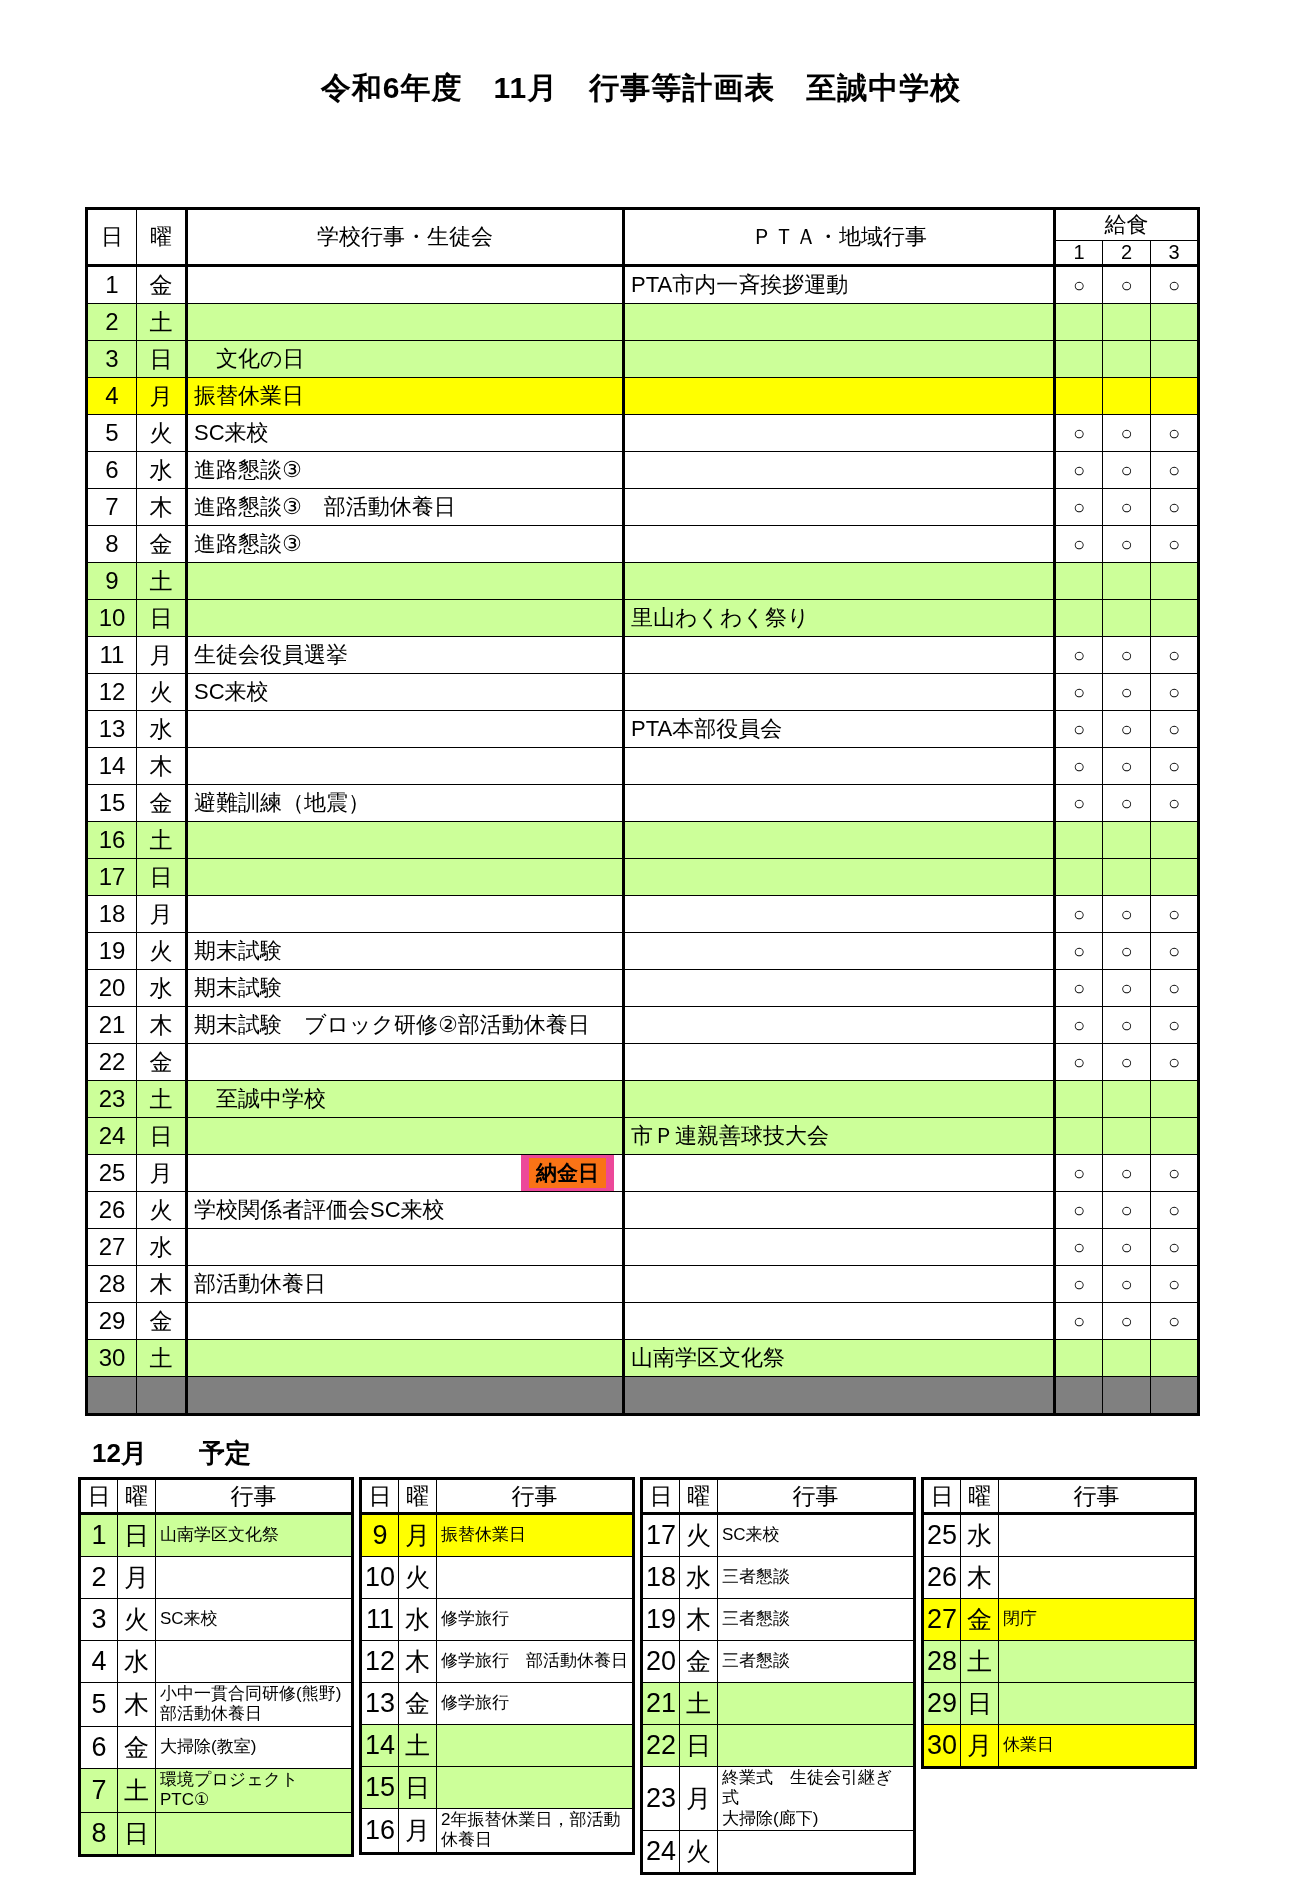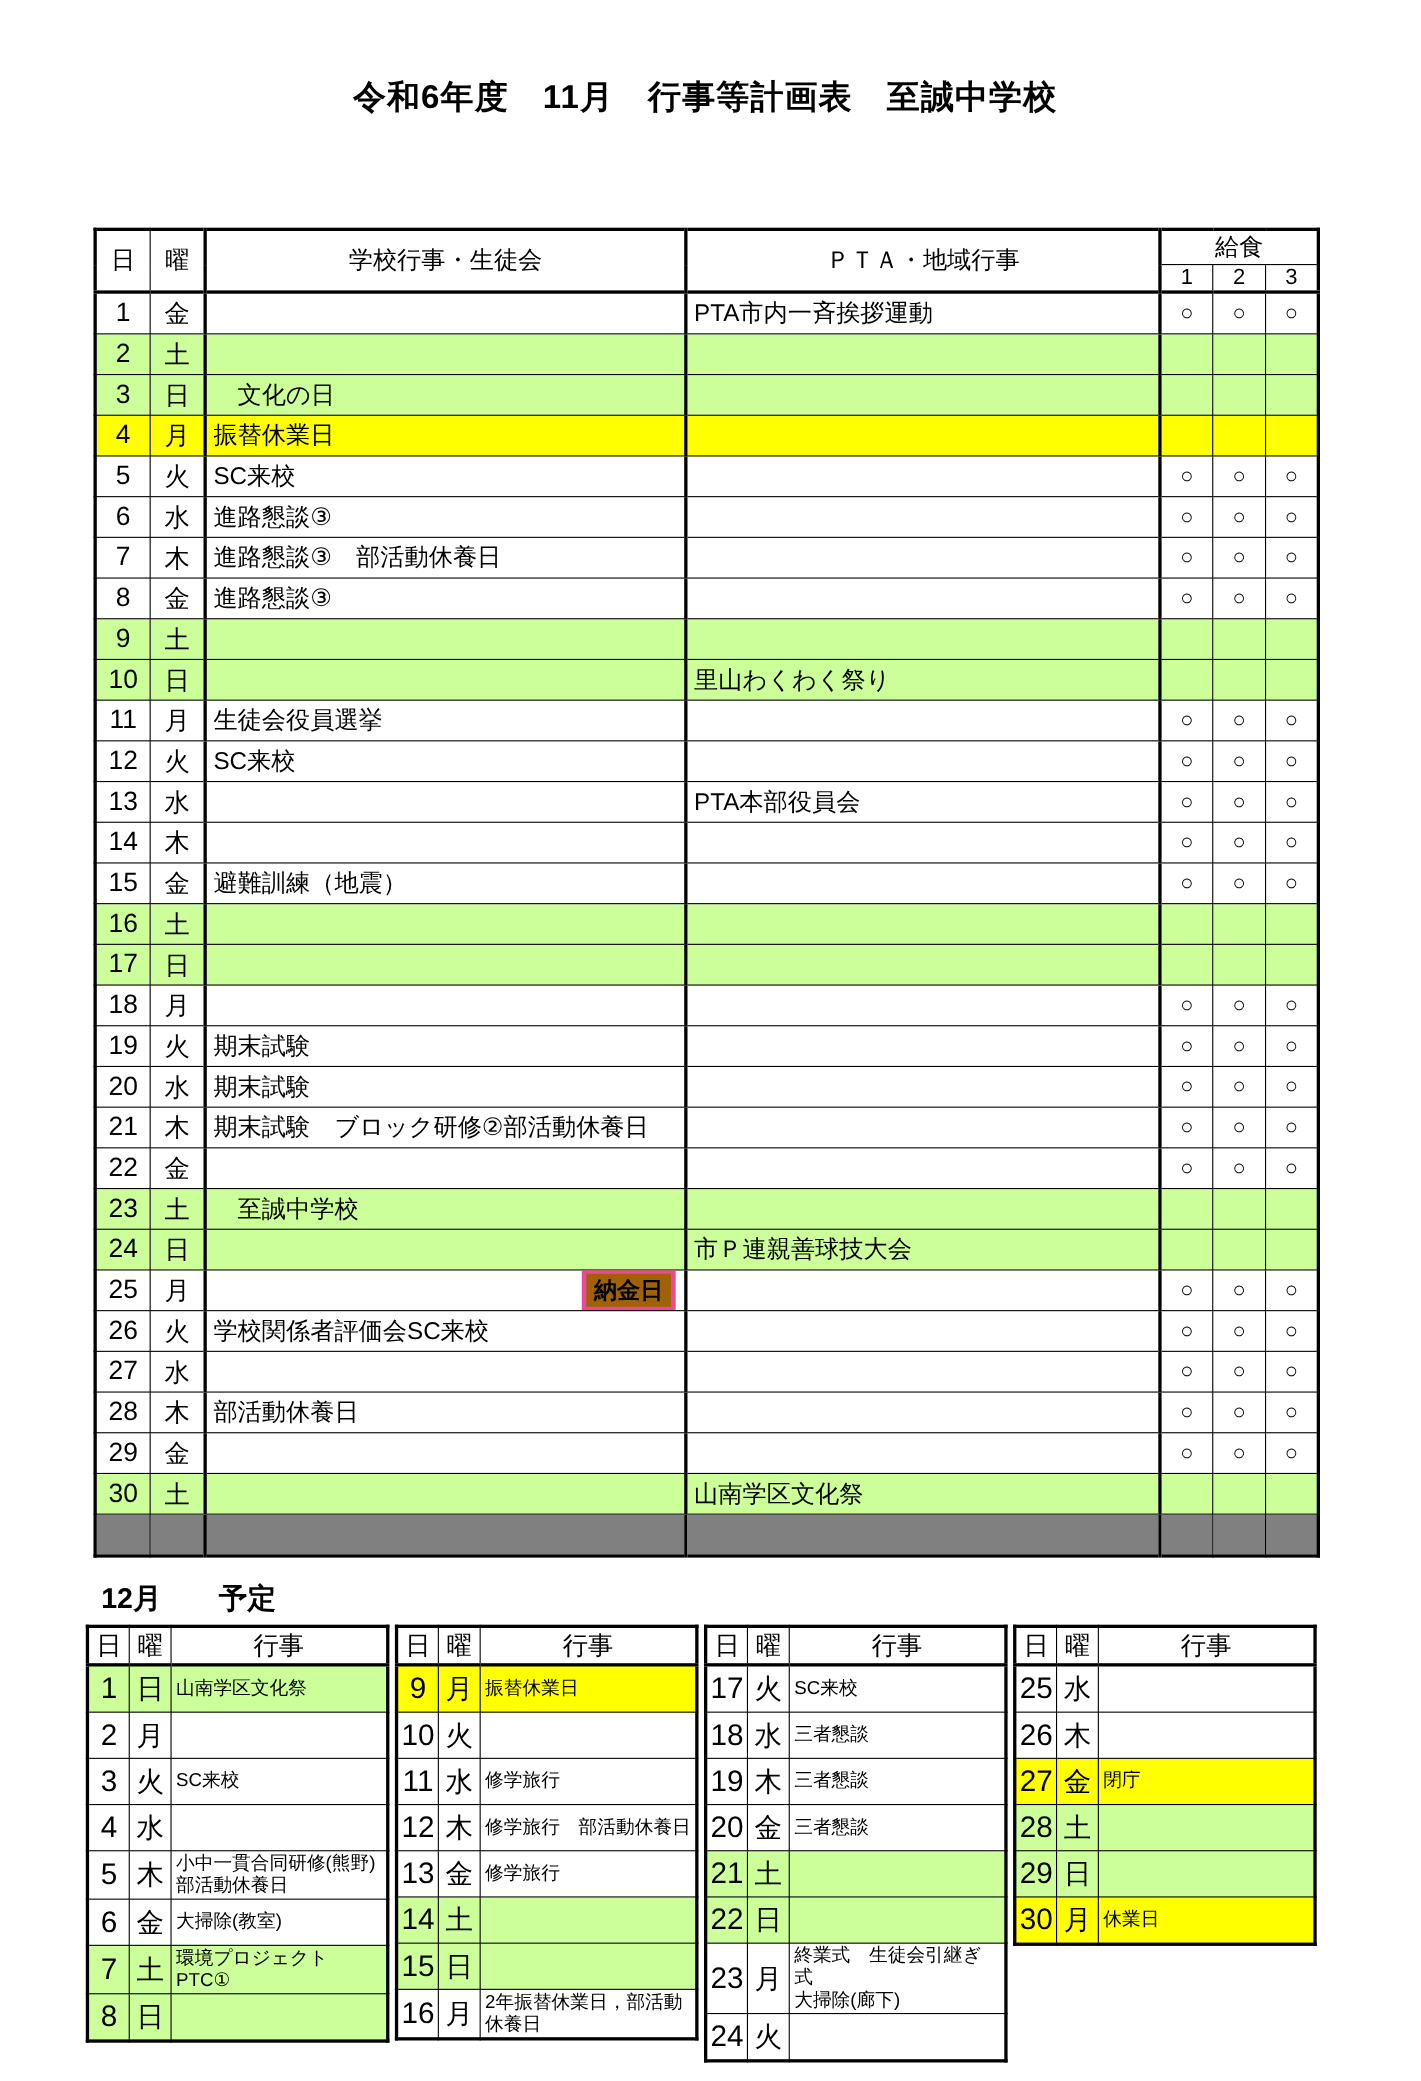--- a/index.html
+++ b/index.html
@@ -35,21 +35,21 @@
   .main thead .lunch-sub th{height:20px;font-size:20px;}
   .main tbody tr:first-child td{border-top:3px solid #000;}
   .main td{height:36px;}
   .bl{border-left:3px solid #000 !important;}
   .main td.day{font-size:24px;text-align:center;}
   .main td.wd{font-size:23px;text-align:center;}
   .main td.ev{font-size:22px;text-align:left;padding:0 6px;white-space:nowrap;position:relative;}
   .main td.lunch{font-size:20px;text-align:center;}
   .pay-box{
     position:absolute;right:8px;top:50%;transform:translateY(-50%);
-    border:4px solid #ec4899;background:#a16207;
+    border:8px solid #ec4899;background:#f97316;
     font-weight:bold;font-size:21px;padding:1px 7px;white-space:nowrap;
   }
   
   .dec-heading{position:absolute;left:92px;top:1436px;font-size:26px;font-weight:bold;}
   .dec-wrap{
     position:absolute;left:78px;top:1477px;width:1120px;
     display:flex;gap:5px;align-items:flex-start;
   }
   .dec{border:3px solid #000;width:276px;flex:0 0 auto;}
   .dec th,.dec td{border:1px solid #000;padding:0;font-weight:normal;vertical-align:middle;}

